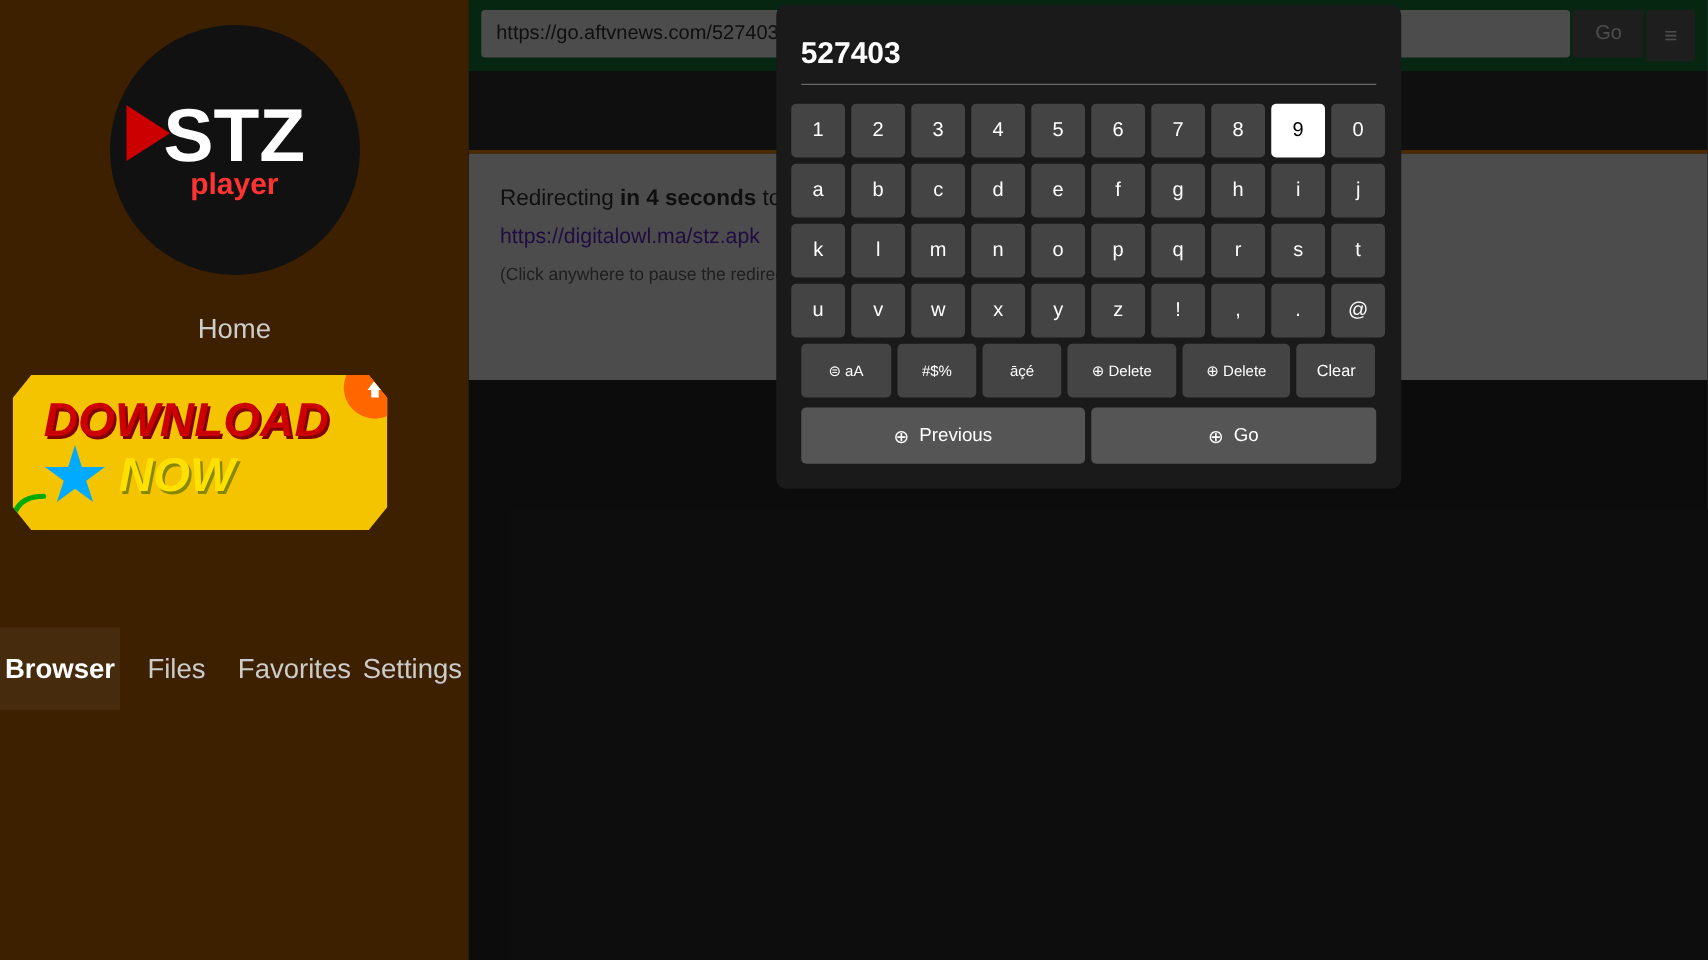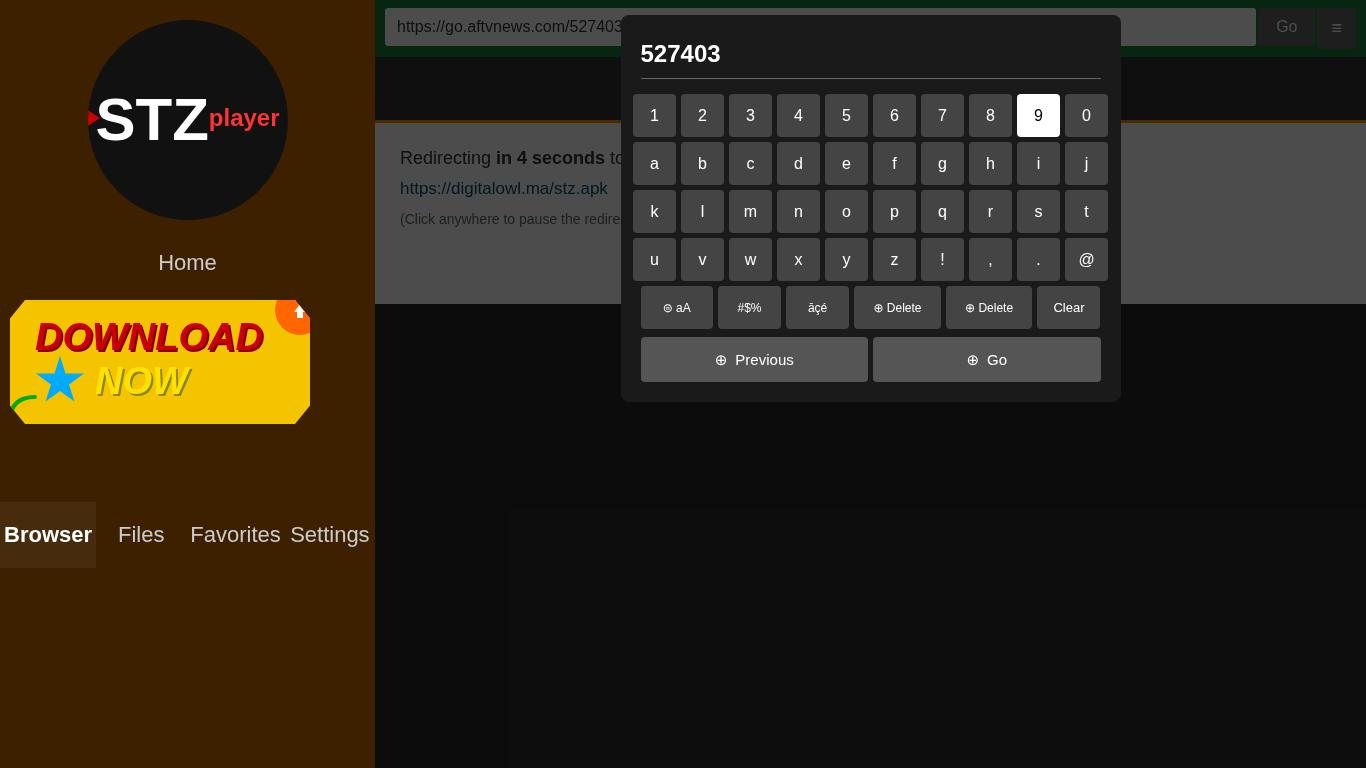--- a/index.html
+++ b/index.html
@@ -33,21 +33,21 @@
       margin-top: 20px;
       display: flex;
       align-items: center;
       justify-content: center;
       position: relative;
       overflow: hidden;
     }
 
     .logo-inner {
       display: flex;
-      flex-direction: row;
+      flex-direction: column;
       align-items: center;
     }
 
     .logo-stz {
       font-size: 60px;
       font-weight: 900;
       color: white;
       line-height: 1;
       display: flex;
       align-items: center;
@@ -150,21 +150,21 @@
       position: absolute;
       top: 0;
       left: 0;
       right: 0;
       bottom: 0;
       background: rgba(0,0,0,0.7);
       z-index: 10;
       display: flex;
       align-items: flex-start;
       justify-content: center;
-      padding-top: 15px;
+      padding-top: 4px;
     }
 
     .keyboard-panel {
       background: #1a1a1a;
       border-radius: 8px;
       padding: 20px;
       width: 500px;
     }
 
     .kb-input {
@@ -341,21 +341,21 @@
       font-size: 18px;
       color: #333;
       margin-bottom: 10px;
     }
 
     .redirect-text .bold {
       font-weight: bold;
     }
 
     .redirect-link {
-      color: #0c4a6e;
+      color: #6d28d9;
       font-size: 17px;
       text-decoration: none;
       display: block;
       margin-bottom: 12px;
     }
 
     .redirect-note {
       color: #666;
       font-size: 14px;
     }

